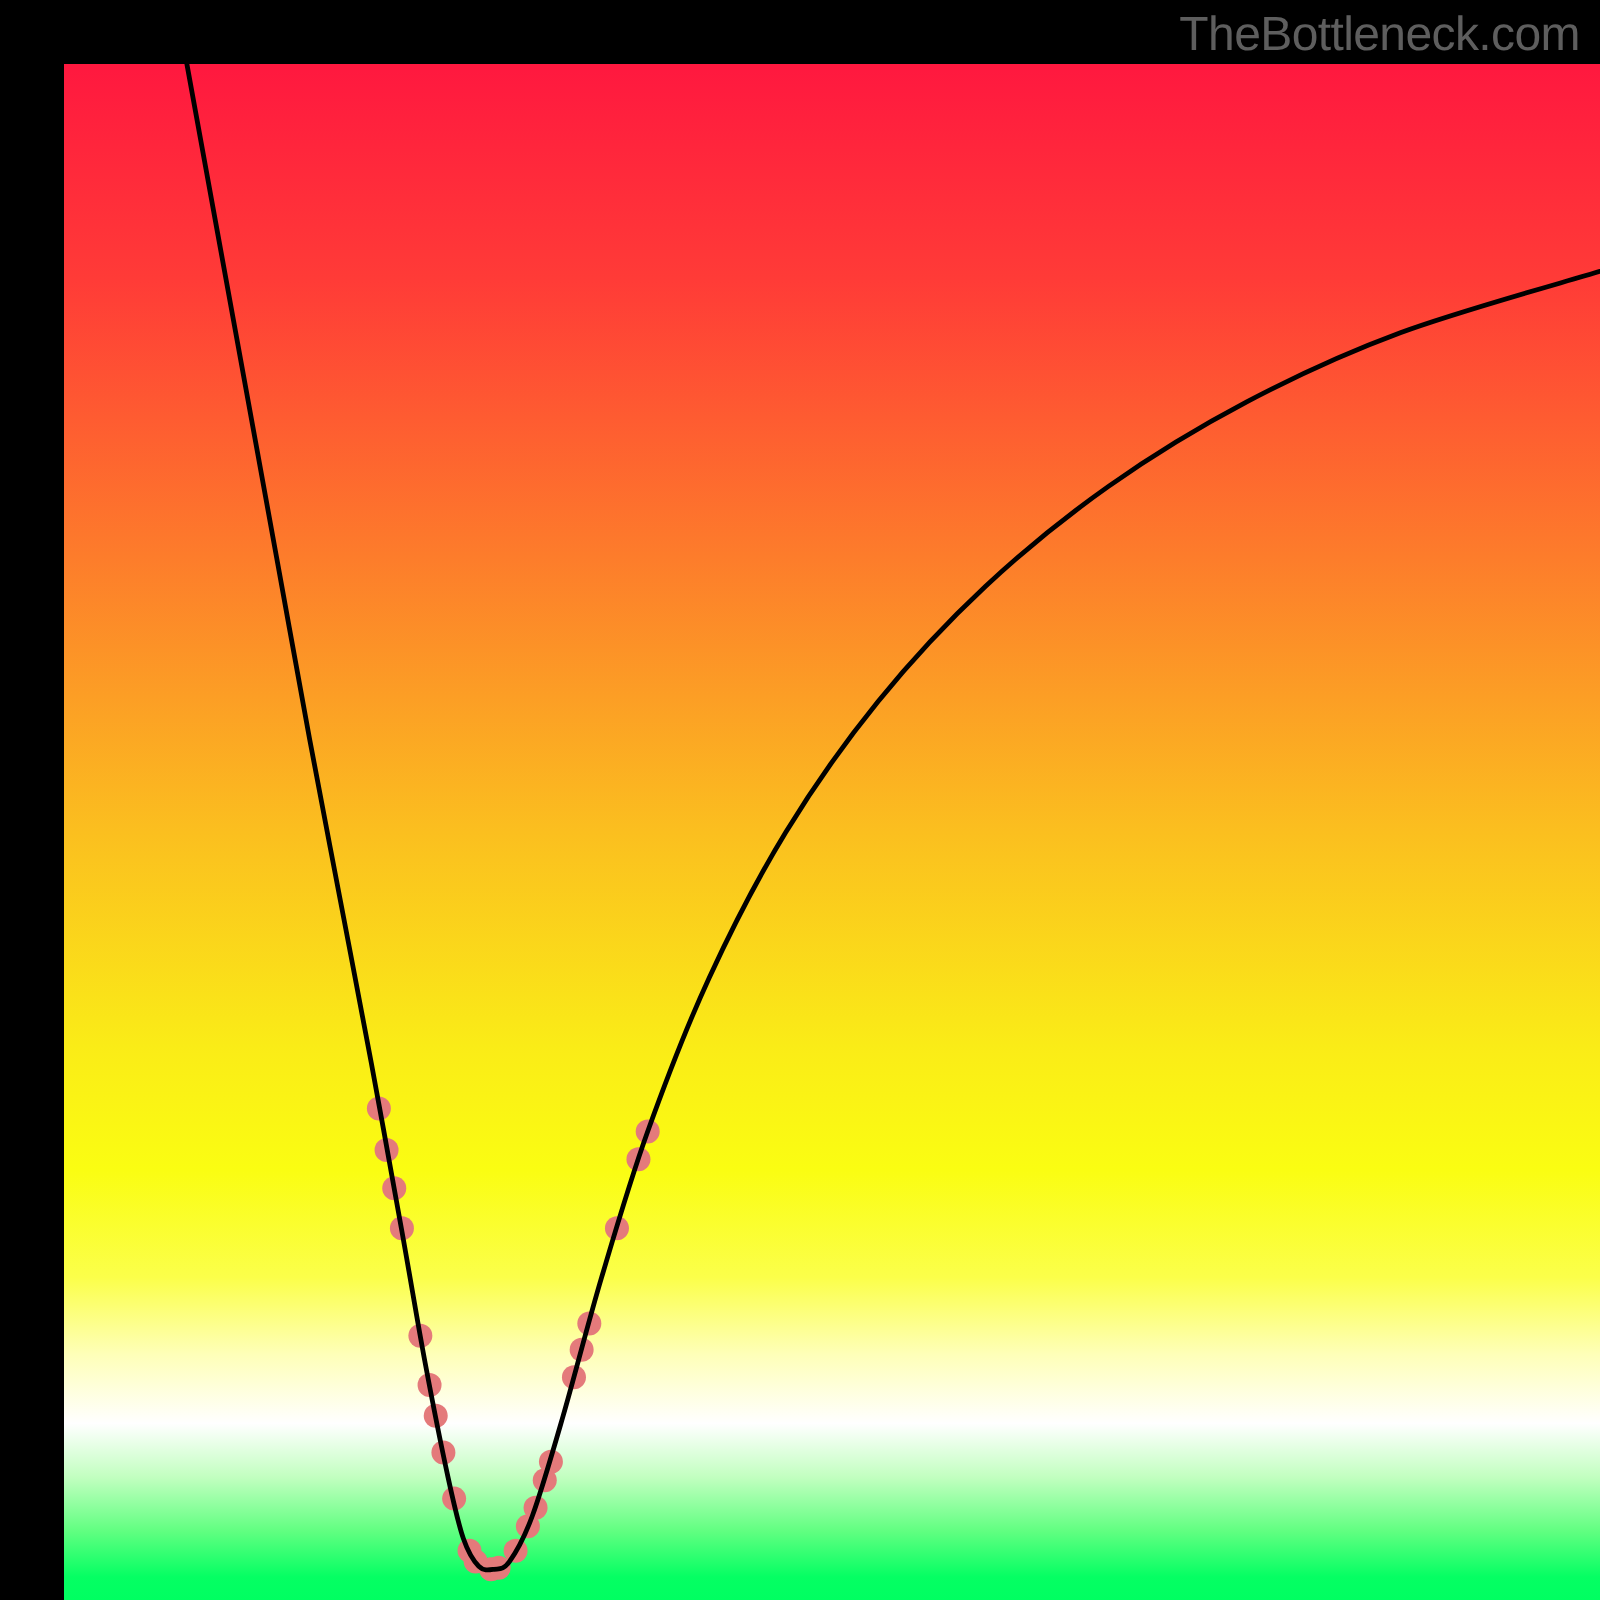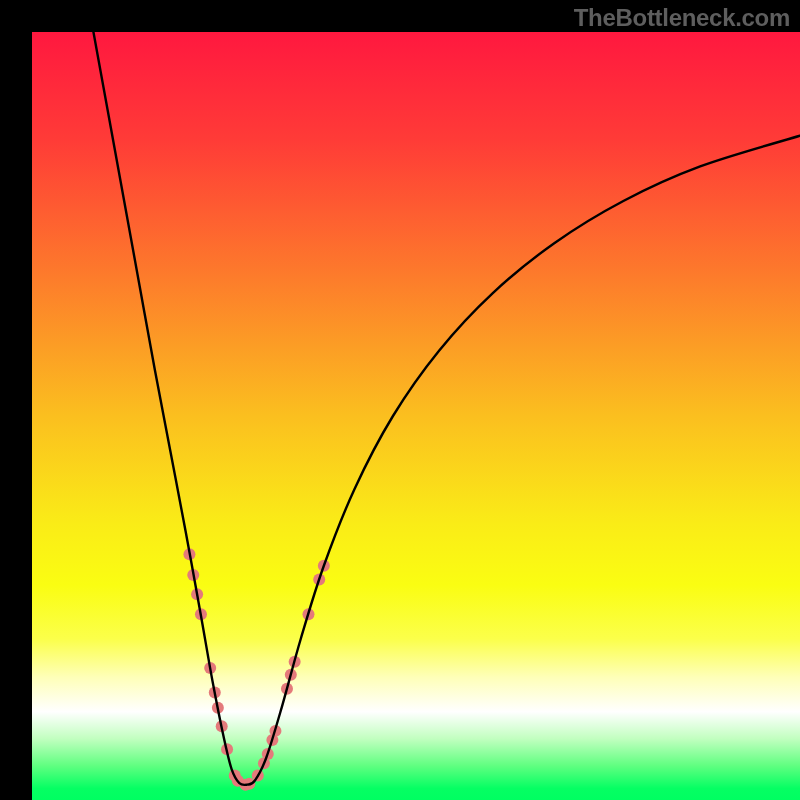--- a/index.html
+++ b/index.html
@@ -10,21 +10,21 @@
     background: #000;
     position: relative;
   }
   .watermark {
     position: absolute;
     top: 4px;
     right: 10px;
     color: #5e5e5e;
     font-family: Arial, Helvetica, sans-serif;
     font-size: 24px;
-    font-weight: 700;
+    font-weight: 400;
     letter-spacing: -0.3px;
     z-index: 10;
   }
   .plot {
     position: absolute;
     left: 32px;
     top: 32px;
     width: 768px;
     height: 768px;
   }

